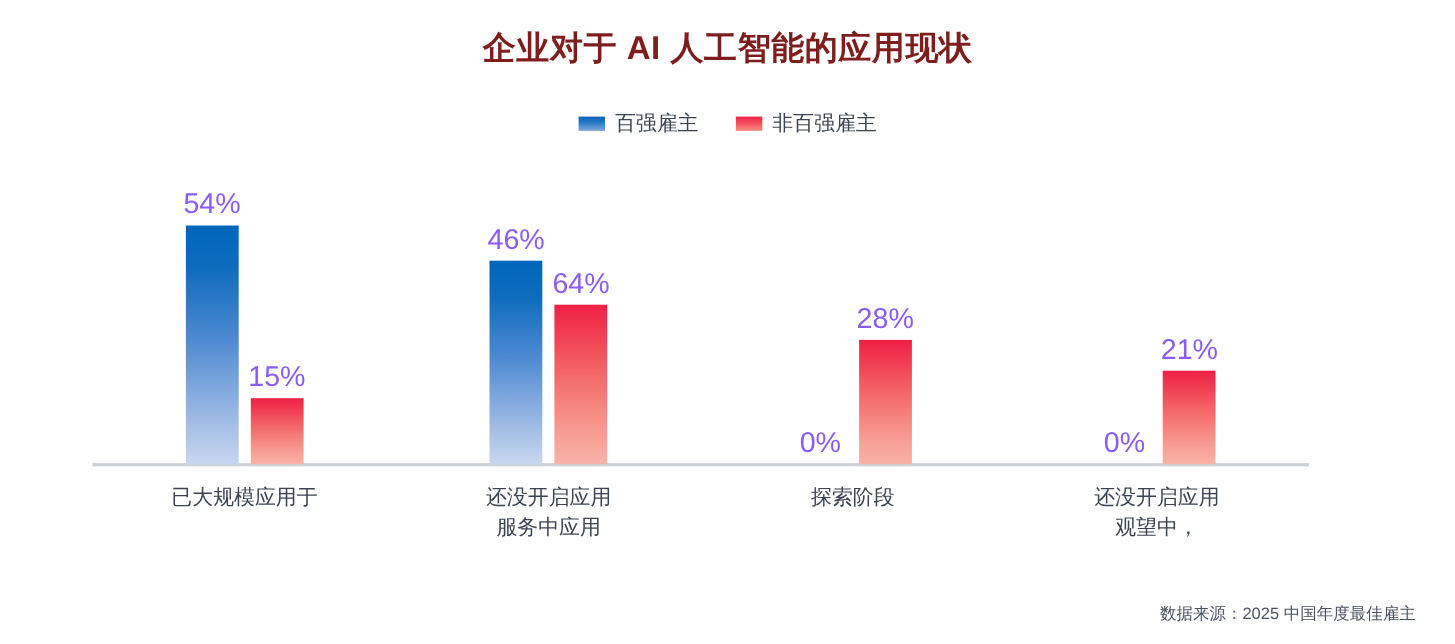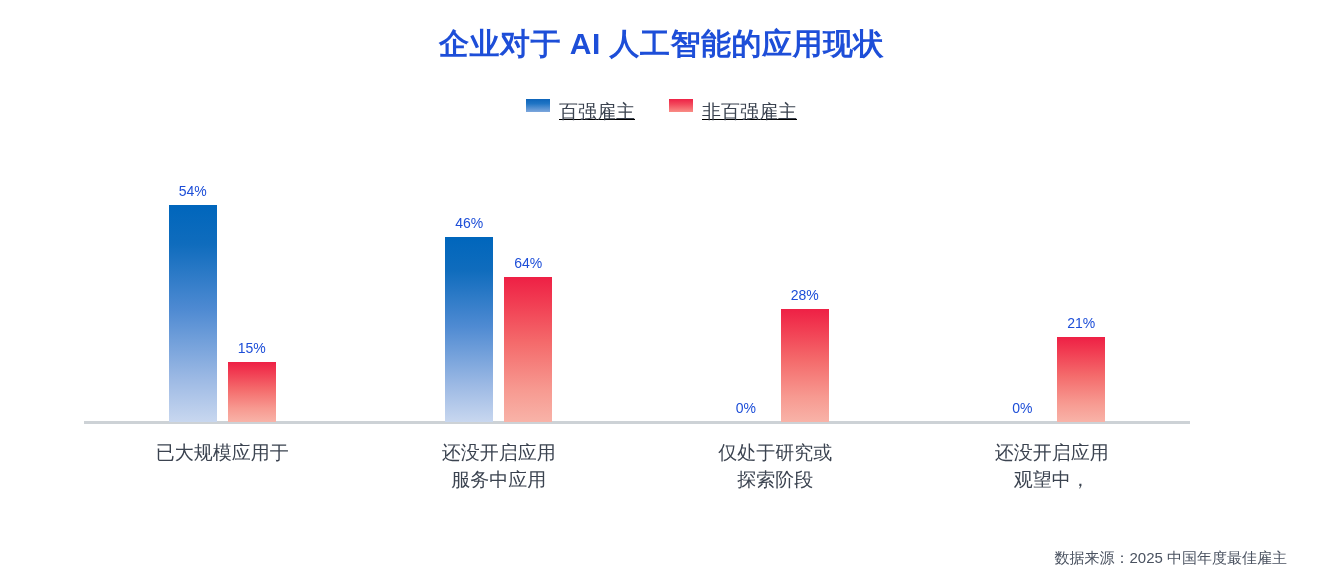--- a/index.html
+++ b/index.html
@@ -17,41 +17,40 @@
 
   
   .chart-title {
     position: absolute;
     top: 24px;
     left: 0;
     width: 1323px;
     text-align: center;
     font-size: 30px;
     font-weight: bold;
-    color: #1d4ed8;
+    color: #7f1d1d;
     letter-spacing: 0.5px;
     white-space: nowrap;
   }
 
   
   .legend {
     position: absolute;
     top: 99px;
     left: 0;
     width: 1323px;
     display: flex;
     justify-content: center;
     align-items: center;
     gap: 34px;
   }
   .legend-item {
     display: flex;
-    align-items: flex-start;
+    align-items: center;
     gap: 9px;
-    text-decoration: underline;
   }
   .legend-swatch {
     width: 24px;
     height: 13px;
     display: block;
   }
   .legend-swatch.blue {
     background: linear-gradient(to bottom, #0d64ba 0%, #1f74c4 35%, #7ea7dd 100%);
   }
   .legend-swatch.red {
@@ -107,22 +106,22 @@
   .bar-slot {
     width: 48px;
     position: relative;
     display: flex;
     flex-direction: column;
     justify-content: flex-end;
     align-items: center;
     height: 100%;
   }
   .bar-value {
-    font-size: 14px;
-    color: #1d4ed8;
+    font-size: 26px;
+    color: #8b5cf6;
     margin-bottom: 7px;
     white-space: nowrap;
     line-height: 1;
   }
   .bar {
     width: 48px;
     display: block;
   }
   .bar.blue {
     background: linear-gradient(to bottom, #0066bc 0%, #0f6cbd 18%, #4e8ad2 48%, #9cb9e4 80%, #c8d7ef 100%);
@@ -246,21 +245,20 @@
 
     <div class="cats">
       <div class="cat">
         <span>已大规模应用于</span>
       </div>
       <div class="cat">
         <span>还没开启应用</span>
         <span>服务中应用</span>
       </div>
       <div class="cat">
-        <span>仅处于研究或</span>
         <span>探索阶段</span>
       </div>
       <div class="cat">
         <span>还没开启应用</span>
         <span>观望中，</span>
       </div>
     </div>
 
   </div>
 

